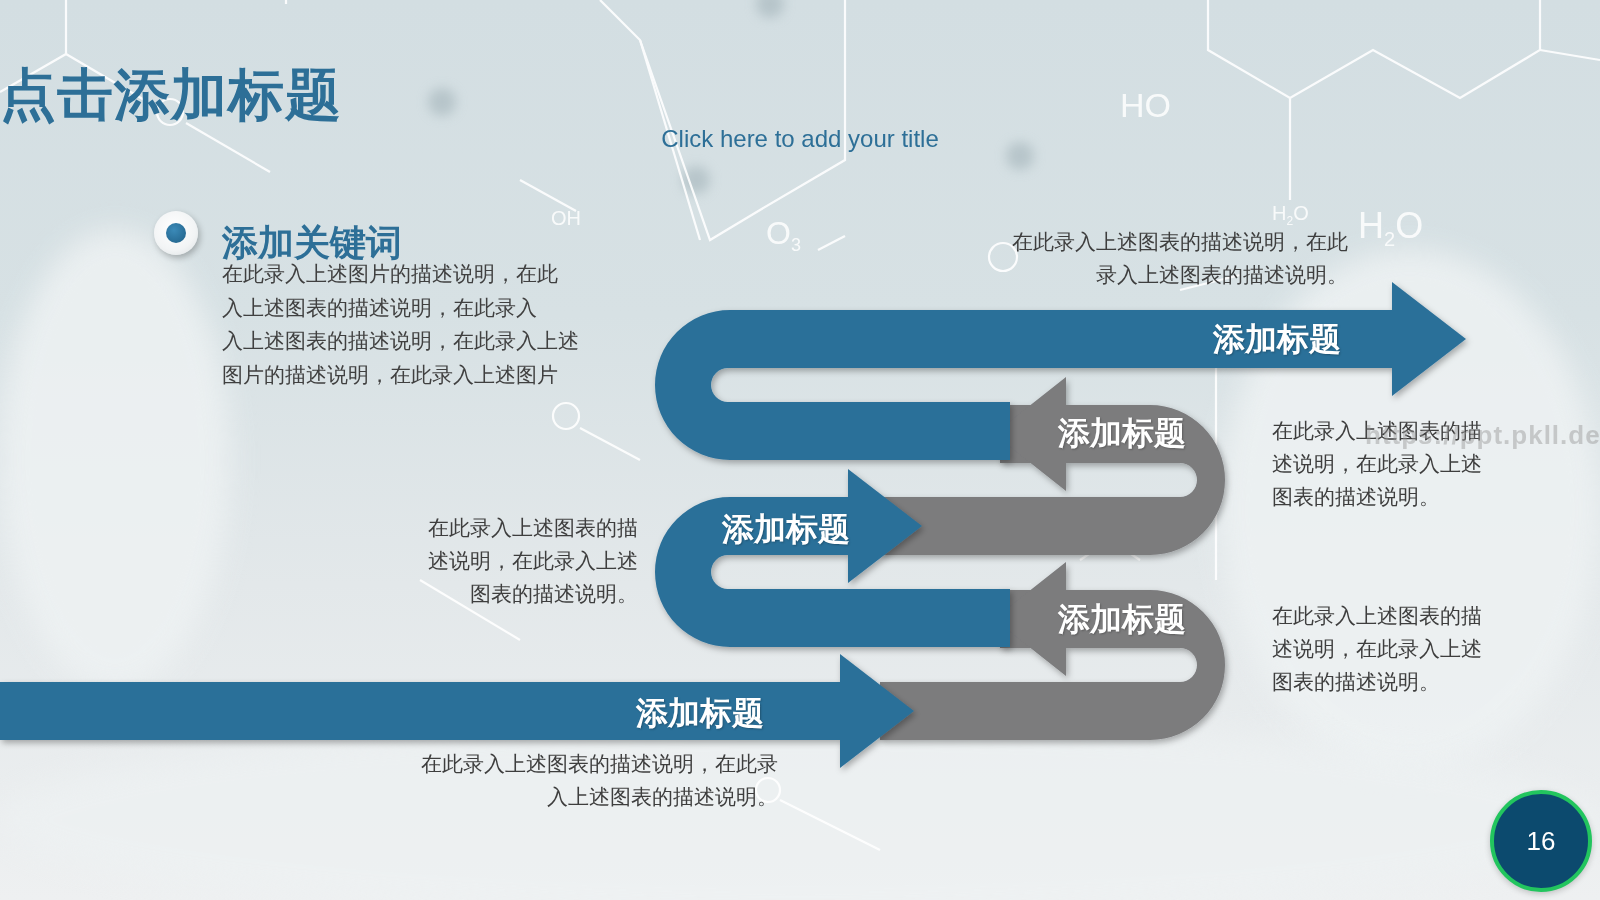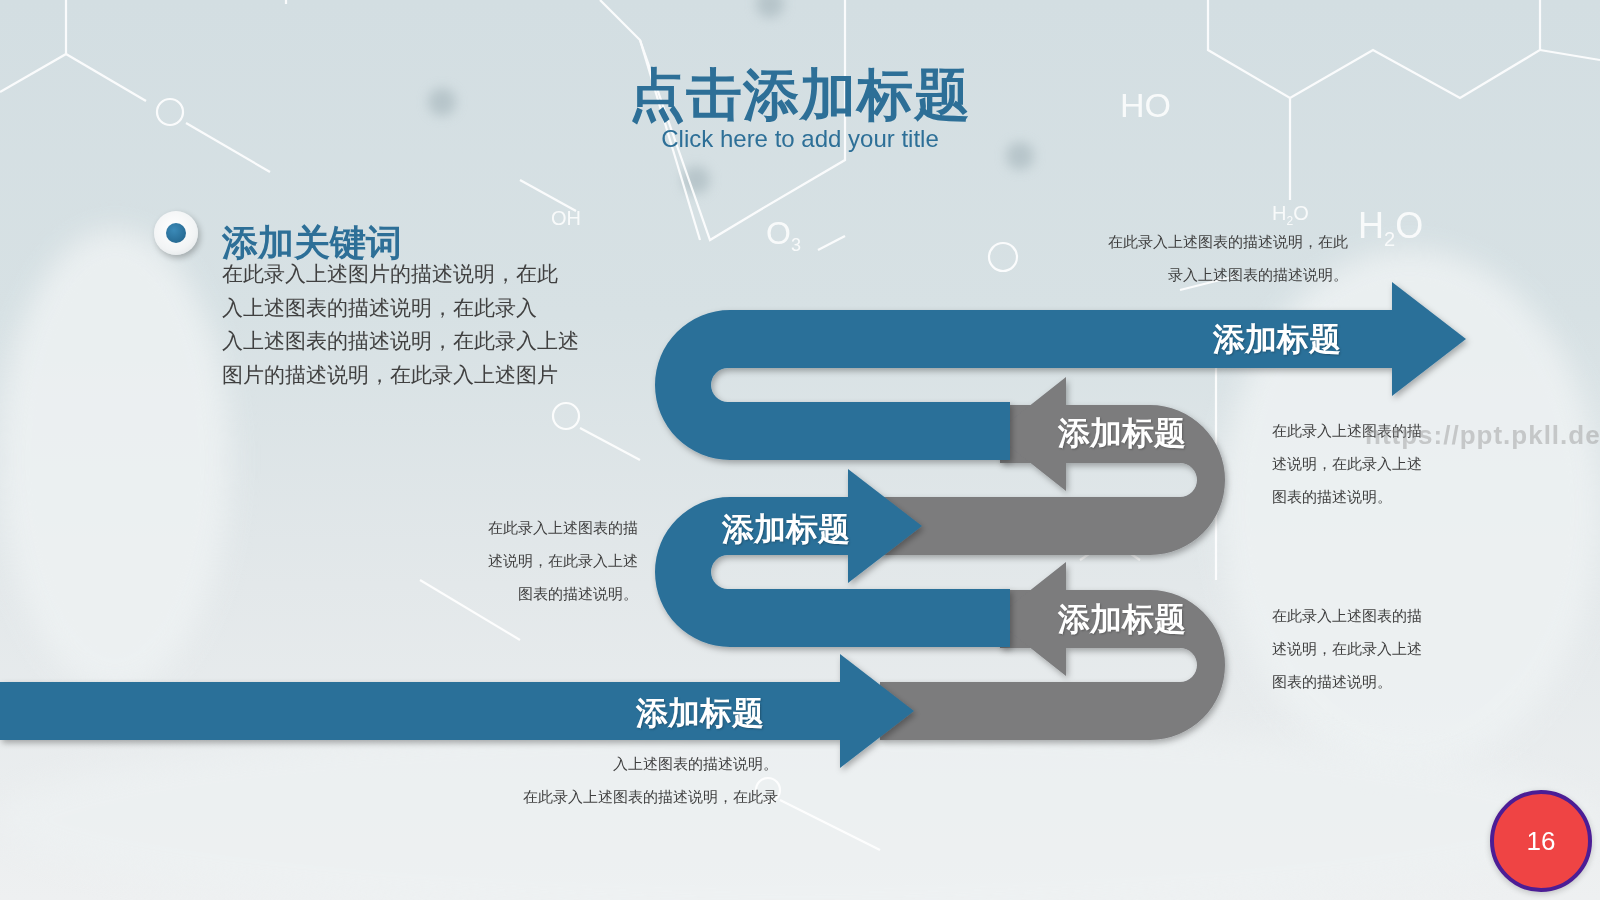--- a/index.html
+++ b/index.html
@@ -7,21 +7,21 @@
     width: 1600px; height: 900px; overflow: hidden; position: relative;
     font-family: "DejaVu Sans", "Liberation Sans", sans-serif;
     background: linear-gradient(180deg, #d3dee2 0%, #d7e1e4 35%, #e3e8ea 65%, #eef0f1 100%);
   }
   .bg-layer { position: absolute; inset: 0; pointer-events: none; border-radius: 24px; }
   .blob { position: absolute; border-radius: 50%; background: #eef2f3; filter: blur(14px); opacity: .85; }
   .dot { position: absolute; width: 28px; height: 28px; border-radius: 50%; background: #9fb0b6; filter: blur(6px); opacity: .55; }
   .chem-label { position: absolute; color: #ffffff; opacity: .85; font-family: "Liberation Sans", sans-serif; }
 
   .title-zh {
-    position: absolute; left: 0; right: 0; top: 58px; text-align: center;
+    position: absolute; left: 0; right: 0; top: 58px; 
     font-size: 56px; font-weight: bold; color: #2d6f97; letter-spacing: 1px;
   }
   .title-en {
     position: absolute; left: 0; right: 0; top: 125px; text-align: center;
     font-family: "Liberation Sans", sans-serif; font-size: 24px; color: #2d6f97;
   }
 
   .keyword-bullet {
     position: absolute; left: 154px; top: 211px; width: 44px; height: 44px; border-radius: 50%;
     background: radial-gradient(circle at 45% 40%, #ffffff 0%, #f2f4f5 60%, #d9dee0 100%);
@@ -31,39 +31,39 @@
     position: absolute; left: 12px; top: 12px; width: 20px; height: 20px; border-radius: 50%;
     background: radial-gradient(circle at 40% 35%, #3b8ab8 0%, #1f5f86 100%);
   }
   .keyword-title {
     position: absolute; left: 222px; top: 205px; font-size: 36px; font-weight: bold; color: #2d6f97; margin-top: 14px;
   }
   .keyword-desc {
     position: absolute; left: 222px; top: 258px; width: 380px; font-size: 21px; line-height: 33.5px; color: #404040;
   }
 
-  .desc { position: absolute; font-size: 15px; line-height: 33px; color: #3e3e3e; }
+  .desc { position: absolute; font-size: 21px; line-height: 33px; color: #3e3e3e; }
   .desc.right { text-align: right; }
   .desc.left { text-align: left; }
 
   svg.arrows { position: absolute; left: 0; top: 0; }
   .arrow-label {
     position: absolute; font-size: 32px; font-weight: bold; color: #ffffff; white-space: nowrap;
     text-shadow: 1px 1px 2px rgba(0,0,0,.25);
     text-align: center;
   }
 
   .watermark {
     position: absolute; left: 1365px; top: 420px; font-family: "Liberation Sans", sans-serif;
     font-size: 26px; font-weight: bold; color: rgba(150,150,150,.45); letter-spacing: 1px;
   }
 
   .page-badge {
     position: absolute; left: 1490px; top: 790px; width: 102px; height: 102px; border-radius: 50%;
-    background: #ef4444; border: 4px solid #4c1d95; box-sizing: border-box;
+    background: #0c4a6e; border: 4px solid #22c55e; box-sizing: border-box;
     display: flex; align-items: center; justify-content: center;
     box-shadow: 0 2px 6px rgba(0,0,0,.2);
   }
   .page-badge span { font-family: "Liberation Sans", sans-serif; font-size: 26px; color: #ffffff; }
 </style>
 </head>
 <body>
 
 <div class="bg-layer">
   <div class="blob" style="left:0;top:230px;width:230px;height:460px;"></div>
@@ -176,21 +176,21 @@
   <div>在此录入上述图表的描</div>
   <div>述说明，在此录入上述</div>
   <div>图表的描述说明。</div>
 </div>
 <div class="desc left" style="left:1272px;top:600px;width:240px;">
   <div>在此录入上述图表的描</div>
   <div>述说明，在此录入上述</div>
   <div>图表的描述说明。</div>
 </div>
 <div class="desc right" style="left:360px;top:748px;width:418px;">
+  <div>在此录入上述图表的描述说明，在此录</div>
   <div>入上述图表的描述说明。</div>
-  <div>在此录入上述图表的描述说明，在此录</div>
 </div>
 
 <div class="watermark">https://ppt.pkll.de</div>
 
 <div class="page-badge">
   <span>16</span>
 </div>
 
 </body></html>

